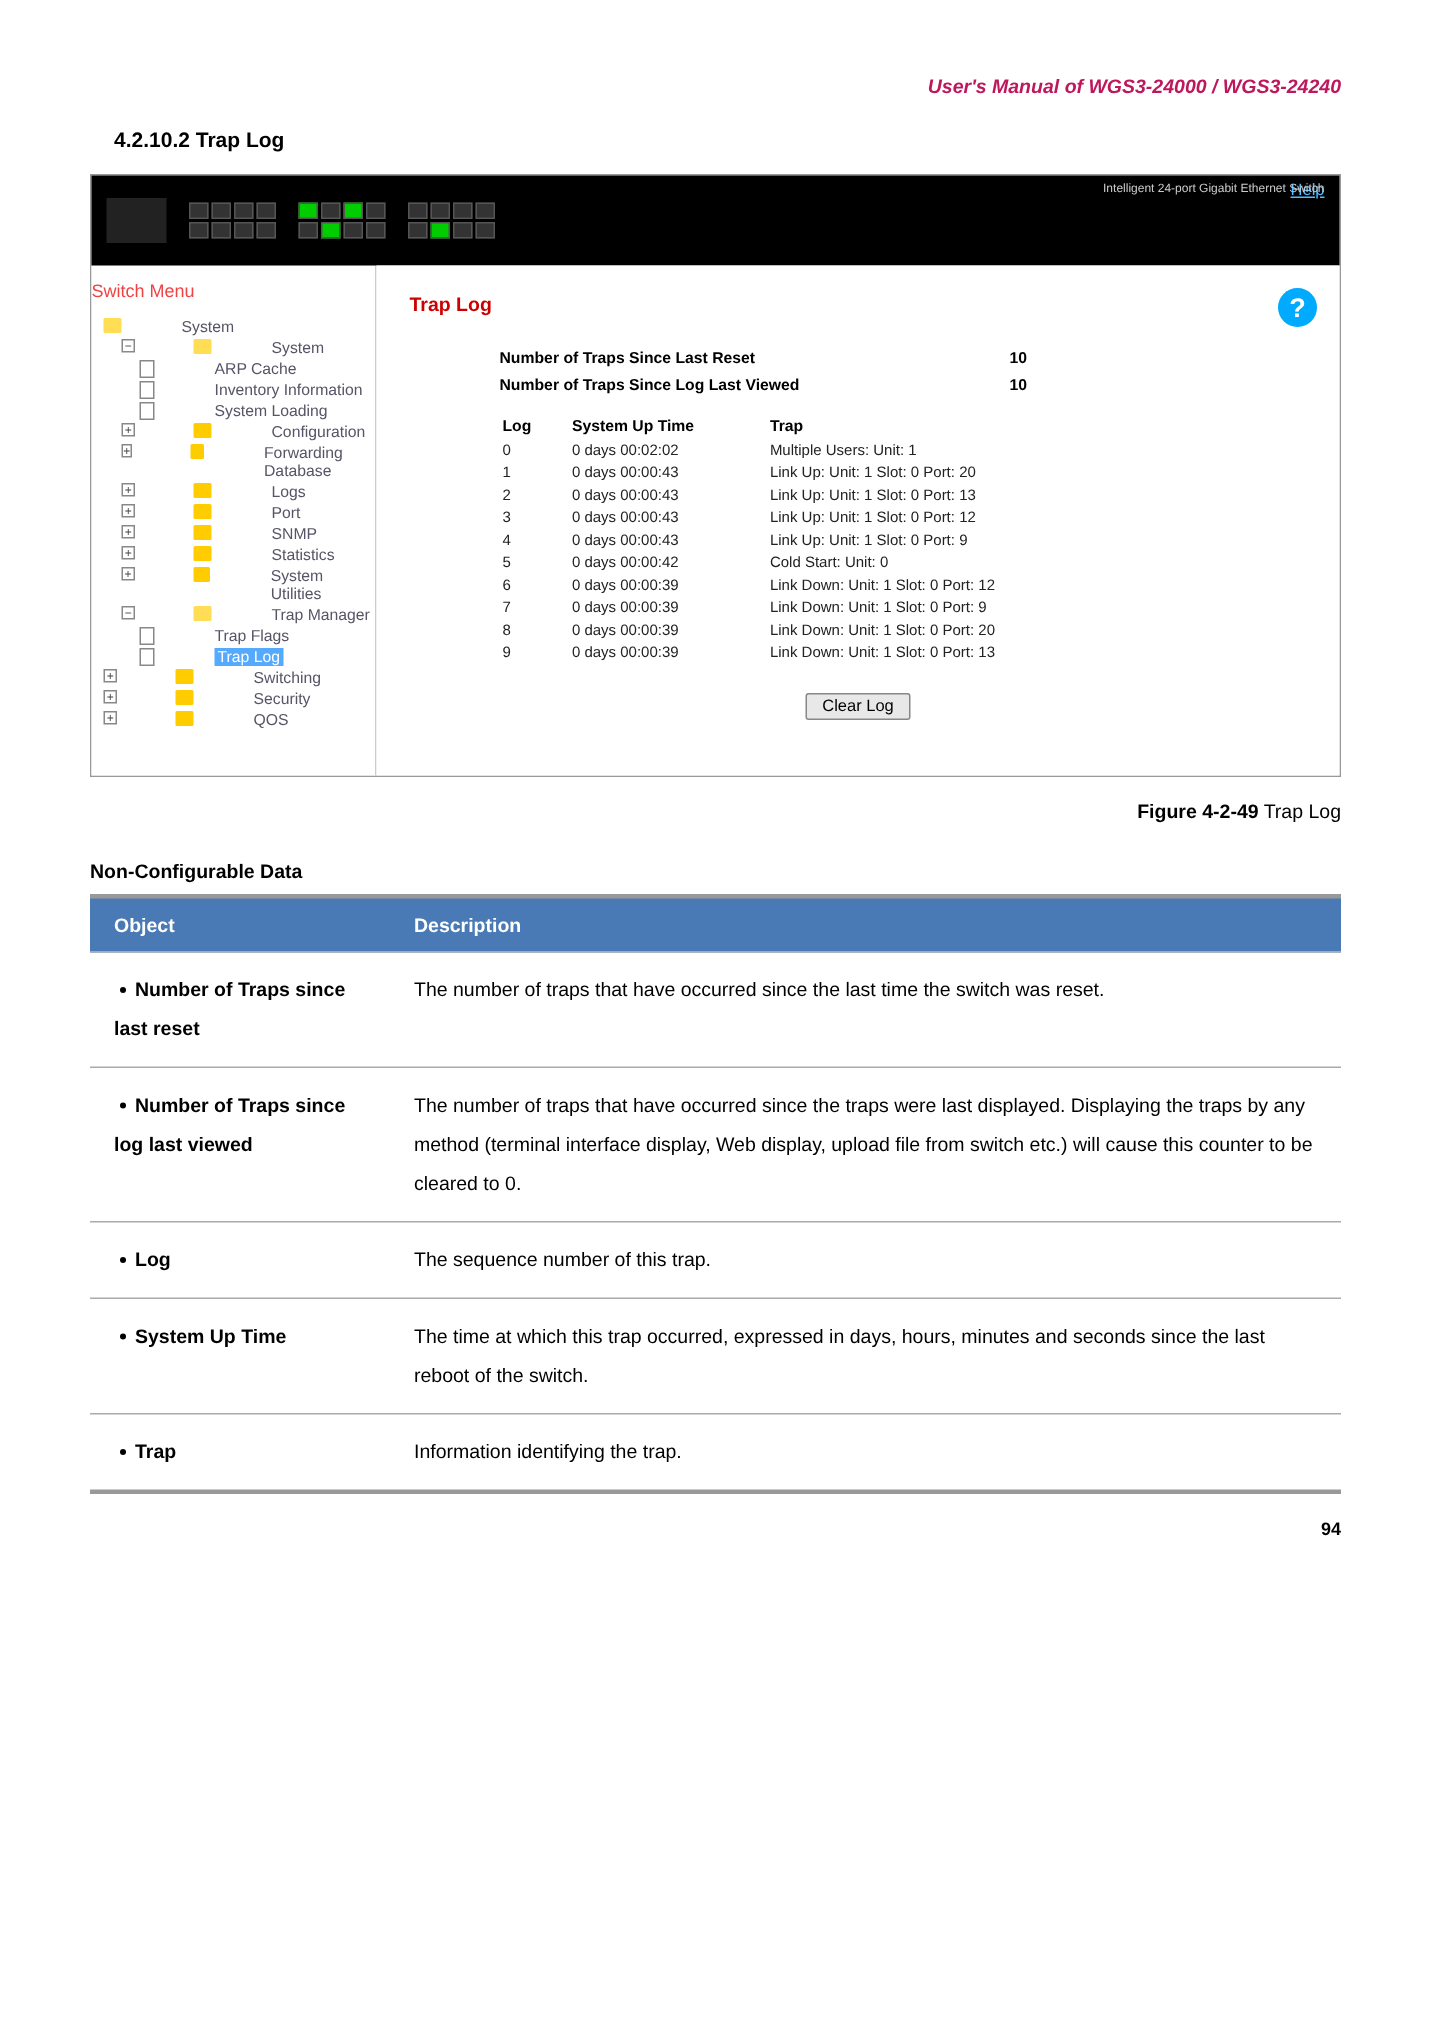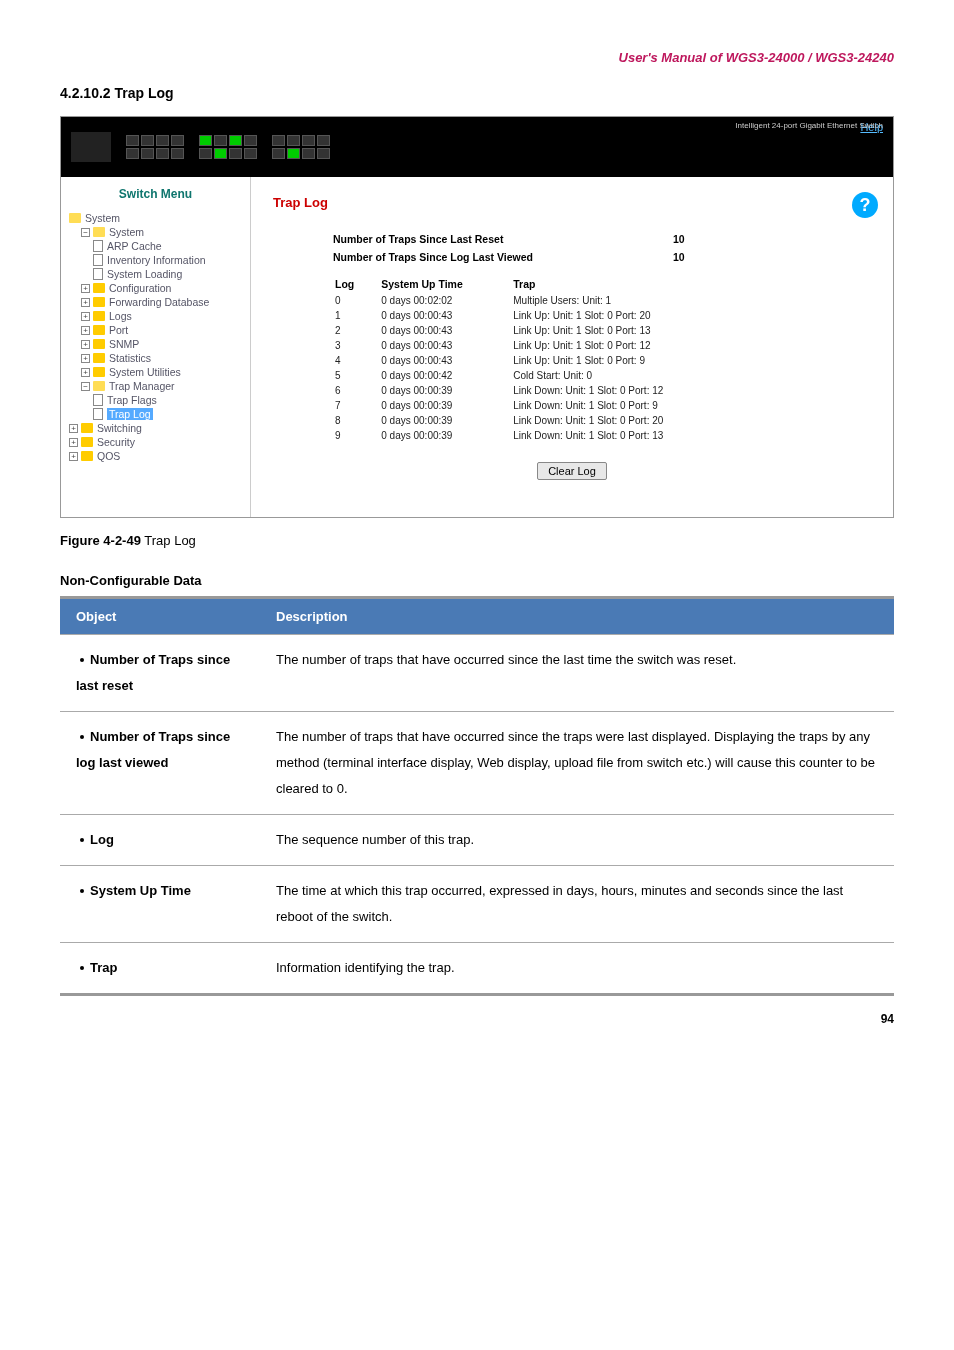--- a/index.html
+++ b/index.html
@@ -2,21 +2,21 @@
 <html><head>
   <meta charset="utf-8">
   <style>
     * { box-sizing: border-box; margin: 0; padding: 0; }
     body { font-family: Arial, sans-serif; background: #fff; width: 954px; }
     
     .page { padding: 50px 60px; }
     
     .header-line { font-style: italic; font-weight: bold; color: #be185d; font-size: 13px; text-align: right; margin-bottom: 10px; }
     
-    .section-title { font-weight: bold; font-size: 14px; margin: 20px 0 15px; }
+    .section-title { font-weight: bold; font-size: 14px; margin: 20px 16px 15px; }
     
     .body-text { font-size: 13px; line-height: 1.8; margin-bottom: 20px; }
     
     
     .screenshot { border: 1px solid #999; background: #f5f5f5; margin: 10px 0 15px; }
     
     .app-header { background: #000; height: 60px; display: flex; position: relative; }
     .logo-area { width: 190px; display: flex; align-items: center; padding-left: 15px; color: #fff; }
     .logo-circle { width: 28px; height: 28px; border: 3px solid #0a4; border-radius: 50%; margin-right: 6px; position: relative; }
     .logo-circle::after { content: ''; position: absolute; right: -1px; top: 8px; width: 0; height: 0; border-top: 6px solid transparent; border-bottom: 6px solid transparent; border-left: 8px solid #0a4; }
@@ -29,23 +29,23 @@
     .port-col { display: flex; flex-direction: column; gap: 2px; }
     .port { width: 13px; height: 11px; background: #333; border: 1px solid #555; }
     .port.green { background: #0c0; }
     
     .help-link { position: absolute; right: 10px; top: 4px; color: #5bf; font-size: 11px; text-decoration: underline; }
     .product-tag { position: absolute; right: 10px; top: 4px; color: #ccc; font-size: 8px; text-align: right; }
     
     .app-body { display: flex; min-height: 340px; }
     
     .sidebar { width: 190px; background: #fff; border-right: 1px solid #ccc; }
-    .sidebar-title { text-align: center; font-weight: bold; font-size: 12px; padding: 10px 0; color: #0f766e; }
+    .sidebar-title { text-align: left; font-weight: normal; font-size: 12px; padding: 10px 0; color: #ef4444; }
     .tree { font-size: 10.5px; color: #225; padding-left: 8px; }
-    .tree-item { display: flex; align-items: center; padding: 1px 0; cursor: default; }
+    .tree-item { display: flex; padding: 1px 0; cursor: default; gap: 36px; }
     .tree-item.lvl1 { padding-left: 12px; }
     .tree-item.lvl2 { padding-left: 24px; }
     .expander { width: 9px; height: 9px; border: 1px solid #888; font-size: 8px; text-align: center; line-height: 8px; margin-right: 3px; color: #444; }
     .folder { width: 12px; height: 10px; background: #fc0; margin-right: 4px; border-radius: 1px; }
     .folder.open { background: #fd5; }
     .doc { width: 10px; height: 12px; background: #fff; border: 1px solid #888; margin-right: 4px; }
     .tree-label { color: #556; }
     .tree-label.selected { background: #5af; color: #fff; padding: 0 2px; }
     
     .content { flex: 1; background: #fff; padding: 18px 22px; position: relative; }
@@ -57,21 +57,21 @@
     .stat-val { }
     
     .trap-table { font-size: 10px; margin: 8px 0 0 60px; }
     .trap-table th { text-align: left; font-weight: bold; padding: 2px 25px 2px 0; font-size: 10.5px; }
     .trap-table td { padding: 1px 25px 1px 0; color: #222; }
     .trap-table .col-log { width: 40px; }
     .trap-table .col-time { width: 130px; }
     
     .clear-btn { margin: 18px auto 0; display: block; padding: 2px 10px; font-size: 11px; background: #e8e8e8; border: 1px solid #888; border-radius: 2px; }
     
-    .figure-caption { text-align: left; font-size: 13px; margin: 15px 0 25px; }
+    .figure-caption { text-align: right; font-size: 13px; margin: 15px 0 25px; }
     .figure-caption b { font-weight: bold; }
     
     .subhead { font-weight: bold; font-size: 13px; margin-bottom: 8px; }
     
     .def-table { width: 100%; border-collapse: collapse; border-top: 3px solid #999; border-bottom: 3px solid #999; }
     .def-table th { background: #4a7ab5; color: #fff; text-align: left; padding: 10px 16px; font-size: 13px; font-weight: bold; }
     .def-table td { padding: 12px 16px; font-size: 13px; border-top: 1px solid #aaa; vertical-align: top; line-height: 2; }
     .def-table td.obj { font-weight: bold; width: 200px; }
     .def-table .bullet { display: inline-block; width: 4px; height: 4px; background: #000; border-radius: 50%; vertical-align: middle; margin: 0 6px 2px 4px; }
     

